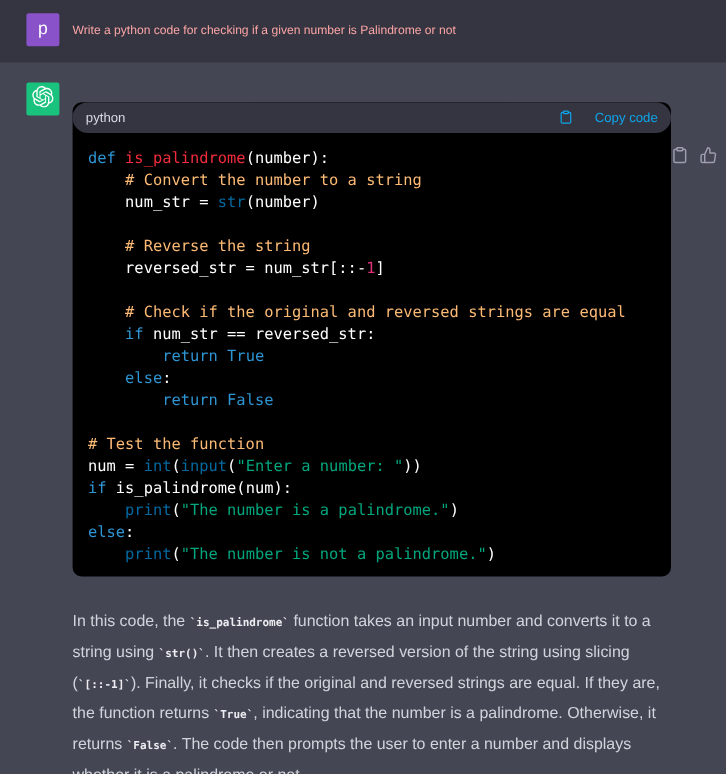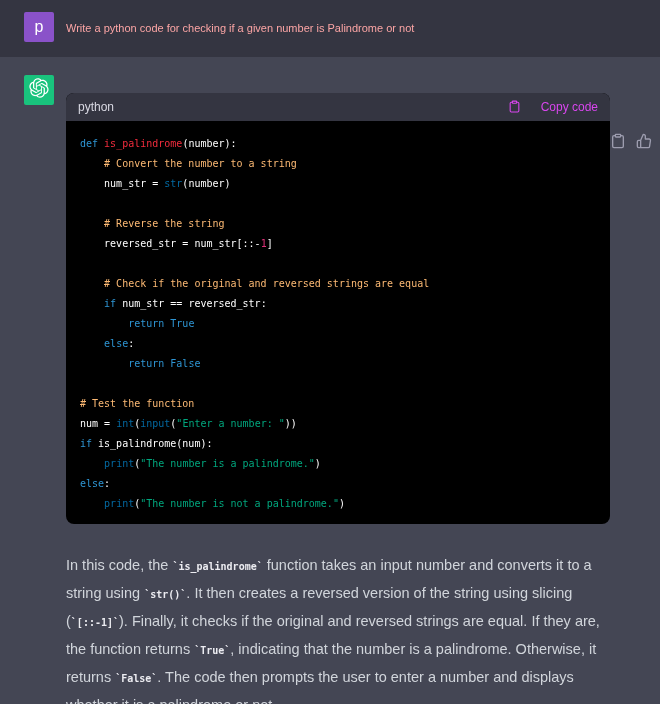--- a/index.html
+++ b/index.html
@@ -38,32 +38,32 @@
   
   .codeblock {
     margin-top: 18px;
     border-radius: 8px; overflow: hidden;
     background: #000;
   }
   .codehead {
     height: 28px; background: #343541;
     display: flex; align-items: center; justify-content: space-between;
     padding: 0 12px;
-    font-size: 12px; color: #d9d9e3;
+    font-size: 12px; color: #d9d9e3; border-radius: 14px;
   }
   .copy-btn {
     display: flex; gap: 20px;
     background: none; border: none; padding: 0;
     font-family: "Liberation Sans", sans-serif;
-    font-size: 12px; color: #d946ef; cursor: pointer;
+    font-size: 12px; color: #0ea5e9; cursor: pointer;
   }
   .code {
     margin: 0; padding: 13px 16px 10px 14px;
     font-family: "DejaVu Sans Mono", monospace;
-    font-size: 10px; line-height: 20px;
+    font-size: 14px; line-height: 20px;
     color: #ffffff; white-space: pre;
   }
   .tok-kw { color: #2e95d3; }
   .tok-fn { color: #f22c3d; }
   .tok-bi { color: #0369a1; }
   .tok-st { color: #00a67d; }
   .tok-nu { color: #df3079; }
   .tok-cm { color: #fdba74; }
   .tok-pl { color: #ffffff; }
   

